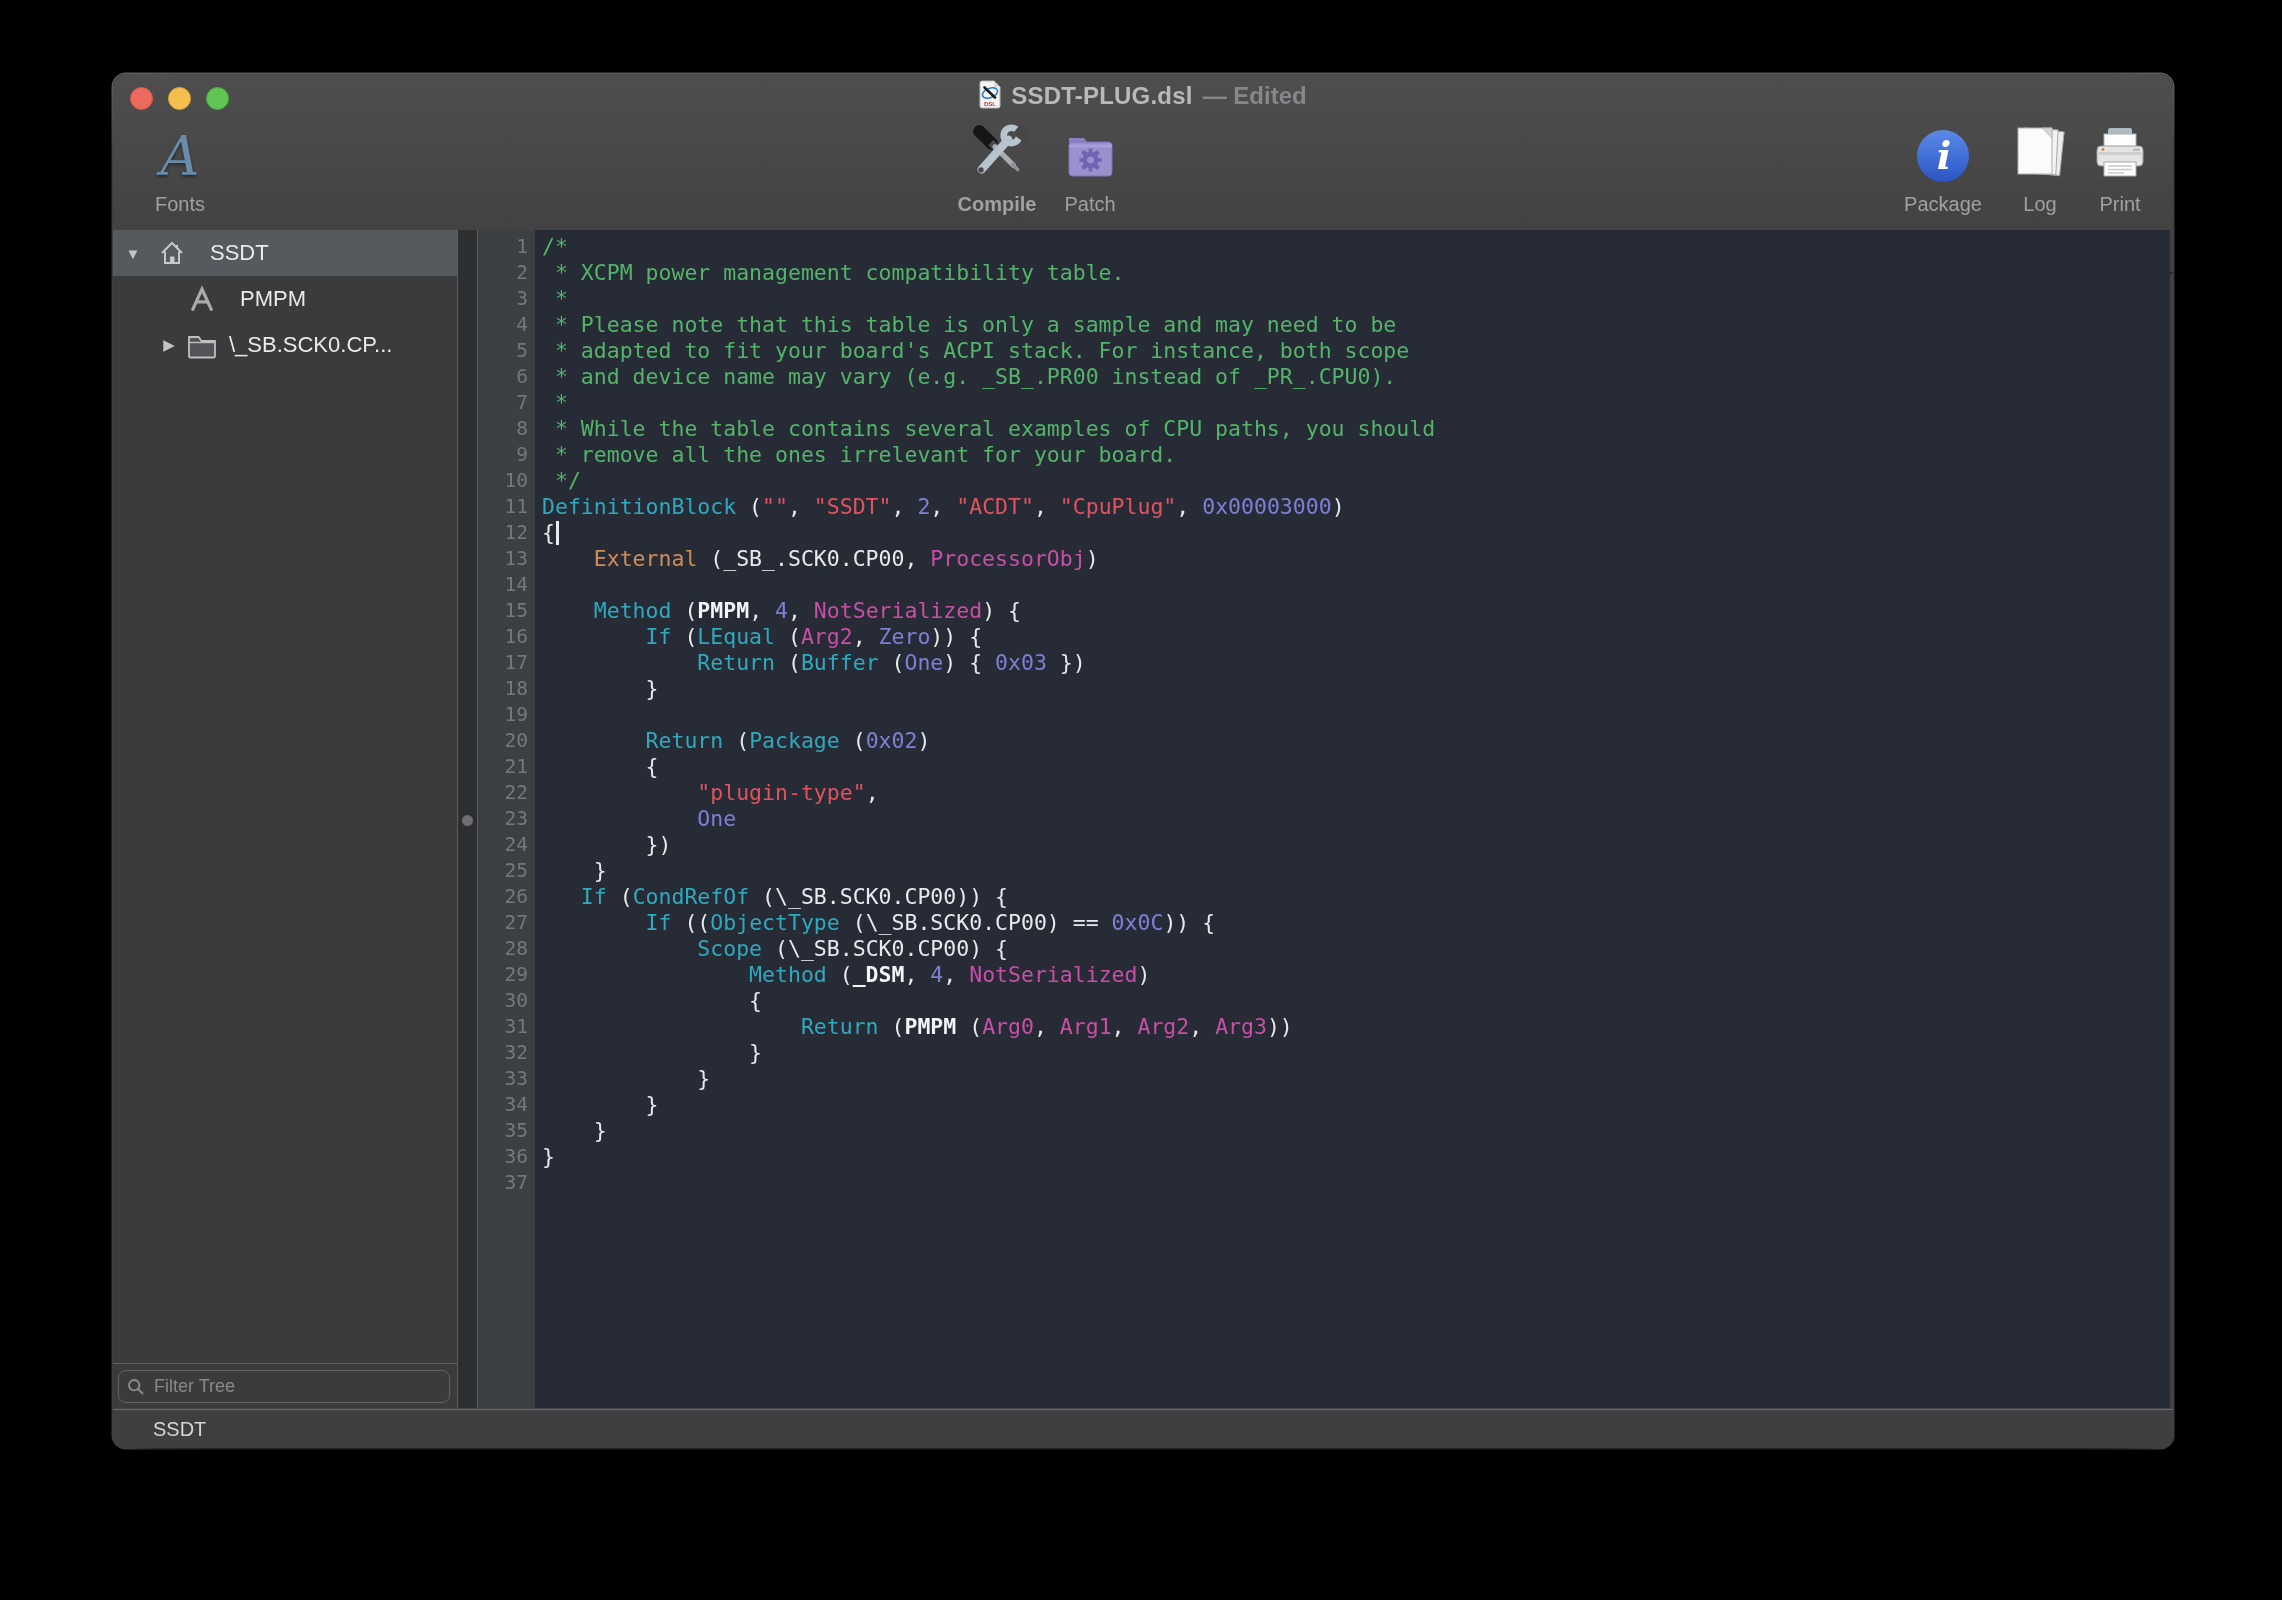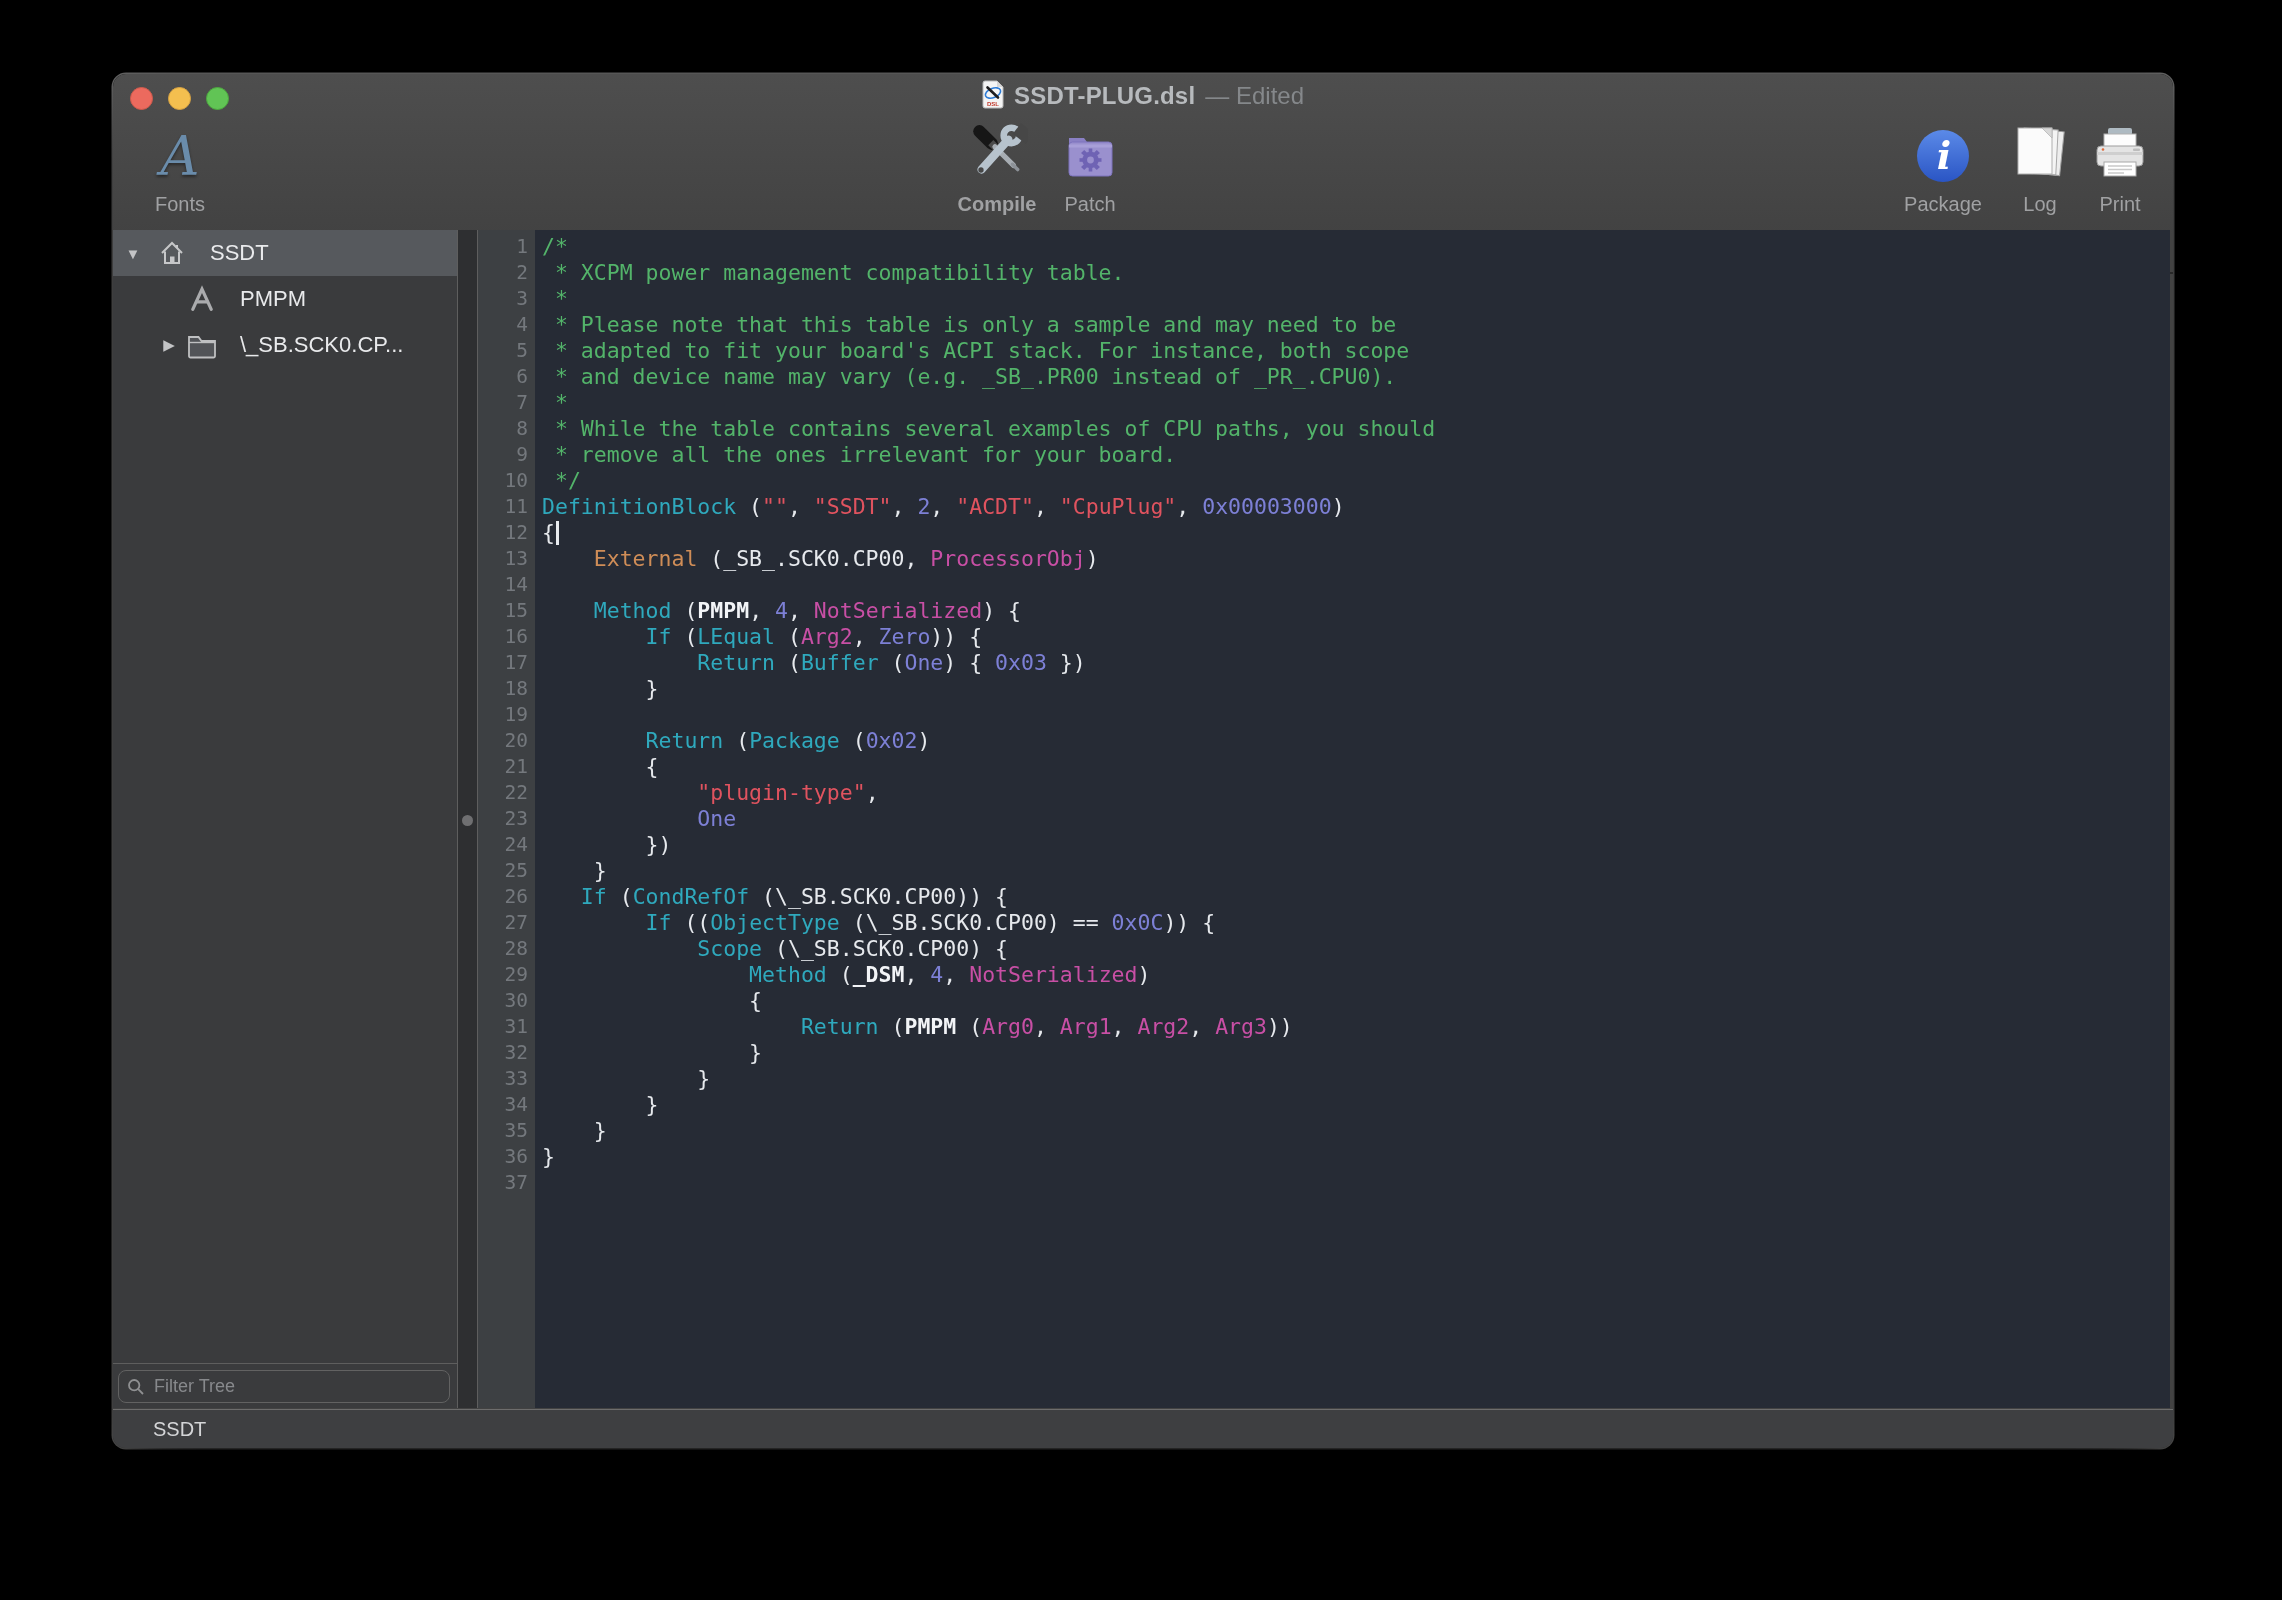--- a/index.html
+++ b/index.html
@@ -11,21 +11,21 @@
           overflow:hidden;}
   
   .titlebar{position:absolute;left:0;top:0;right:0;height:44px;}
   .traffic{position:absolute;top:13px;width:21px;height:21px;border-radius:50%;}
   .t-red{left:17px;background:var(--traffic_red);border:1px solid #cf5a4c;}
   .t-yellow{left:55px;background:var(--traffic_yellow);border:1px solid #d6a243;}
   .t-green{left:93px;background:var(--traffic_green);border:1px solid #4ca83f;}
   .title-group{position:absolute;left:0;right:0;top:0;height:44px;display:flex;
                align-items:center;justify-content:center;gap:10px;}
   .title-main{font-size:24px;color:#b7babd;font-weight:700;letter-spacing:.2px;}
-  .title-edited{font-size:24px;color:#85888b;font-weight:400;}
+  .title-edited{font-size:24px;color:#85888b;font-weight:700;}
   
   .toolbar{position:absolute;left:0;top:44px;right:0;height:112px;}
   .tb-item{position:absolute;top:4px;display:flex;flex-direction:column;align-items:center;
            justify-content:flex-end;gap:9px;cursor:default;}
   .tb-icon{height:62px;display:flex;align-items:flex-end;justify-content:center;}
   .tb-label{font-size:20px;color:#a0a1a3;line-height:22px;white-space:nowrap;}
   .fonts-a{font-family:"DejaVu Serif", serif;font-style:italic;font-size:54px;line-height:54px;
            color:#6a8cab;text-shadow:0 2px 3px rgba(0,0,0,.45);}
   .toolbar-divider{position:absolute;left:0;right:0;top:154px;height:2px;background:#282828;}
   
@@ -222,21 +222,21 @@
             <span class="tree-label" style="left: 127px;">PMPM</span>
           </div>
           <div class="tree-row">
             <span class="disclosure" style="left: 47px;">▶</span>
             <span class="tree-ico" style="left: 73px;">
   <svg width="32" height="30" viewBox="0 0 32 28">
     <path d="M3 6 h9.5 l3 4 H29 v15 a1.5 1.5 0 0 1 -1.5 1.5 h-23 A1.5 1.5 0 0 1 3 25 Z" fill="#525458" stroke="#bfc0c2" stroke-width="1.8"></path>
     <path d="M3 11.5 H29" stroke="#bfc0c2" stroke-width="1.4"></path>
   </svg>
 </span>
-            <span class="tree-label" style="left: 127px;">\_SB.SCK0.CP...</span>
+            <span class="tree-label" style="left: 116px;">\_SB.SCK0.CP...</span>
           </div>
         </div>
       <div class="filter-wrap">
         <svg width="18" height="18" viewBox="0 0 18 18" fill="none" stroke="#8f9092" stroke-width="1.8">
           <circle cx="7.2" cy="7.2" r="5.2"></circle>
             <path d="M11.2 11.2 L16 16"></path>
         </svg>
         <input type="text" placeholder="Filter Tree" style="">
       </div>
     </div>

